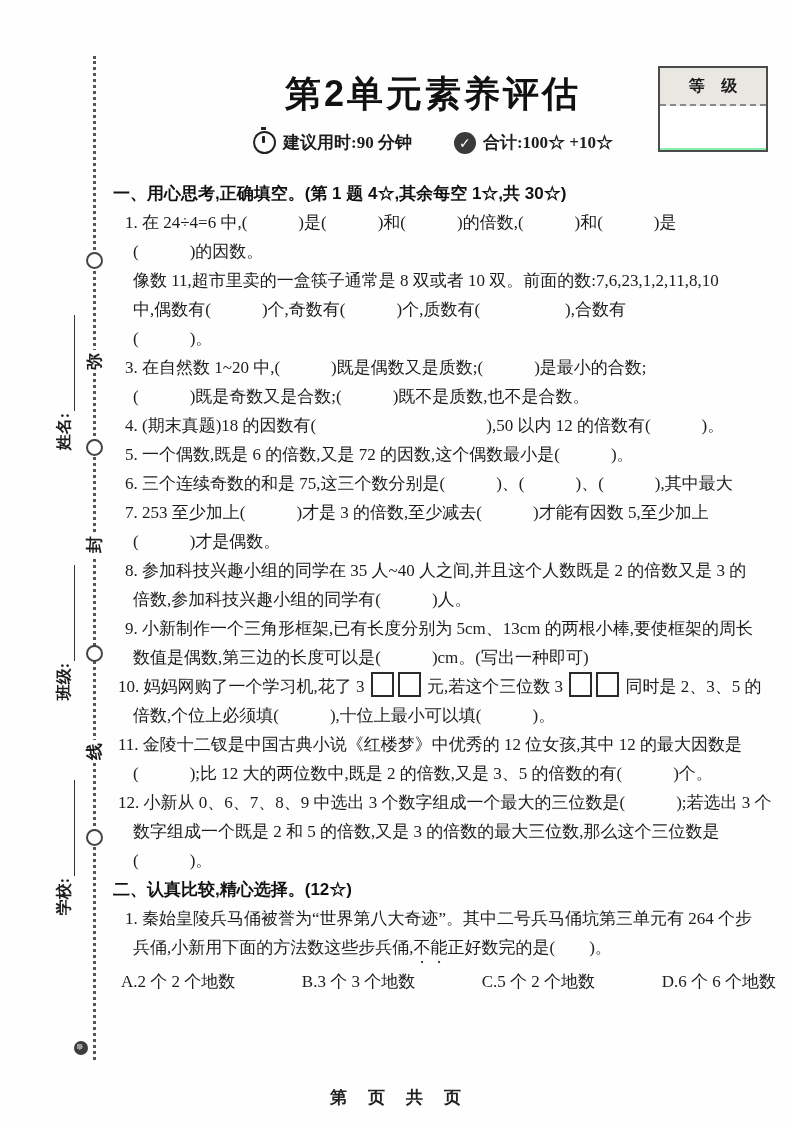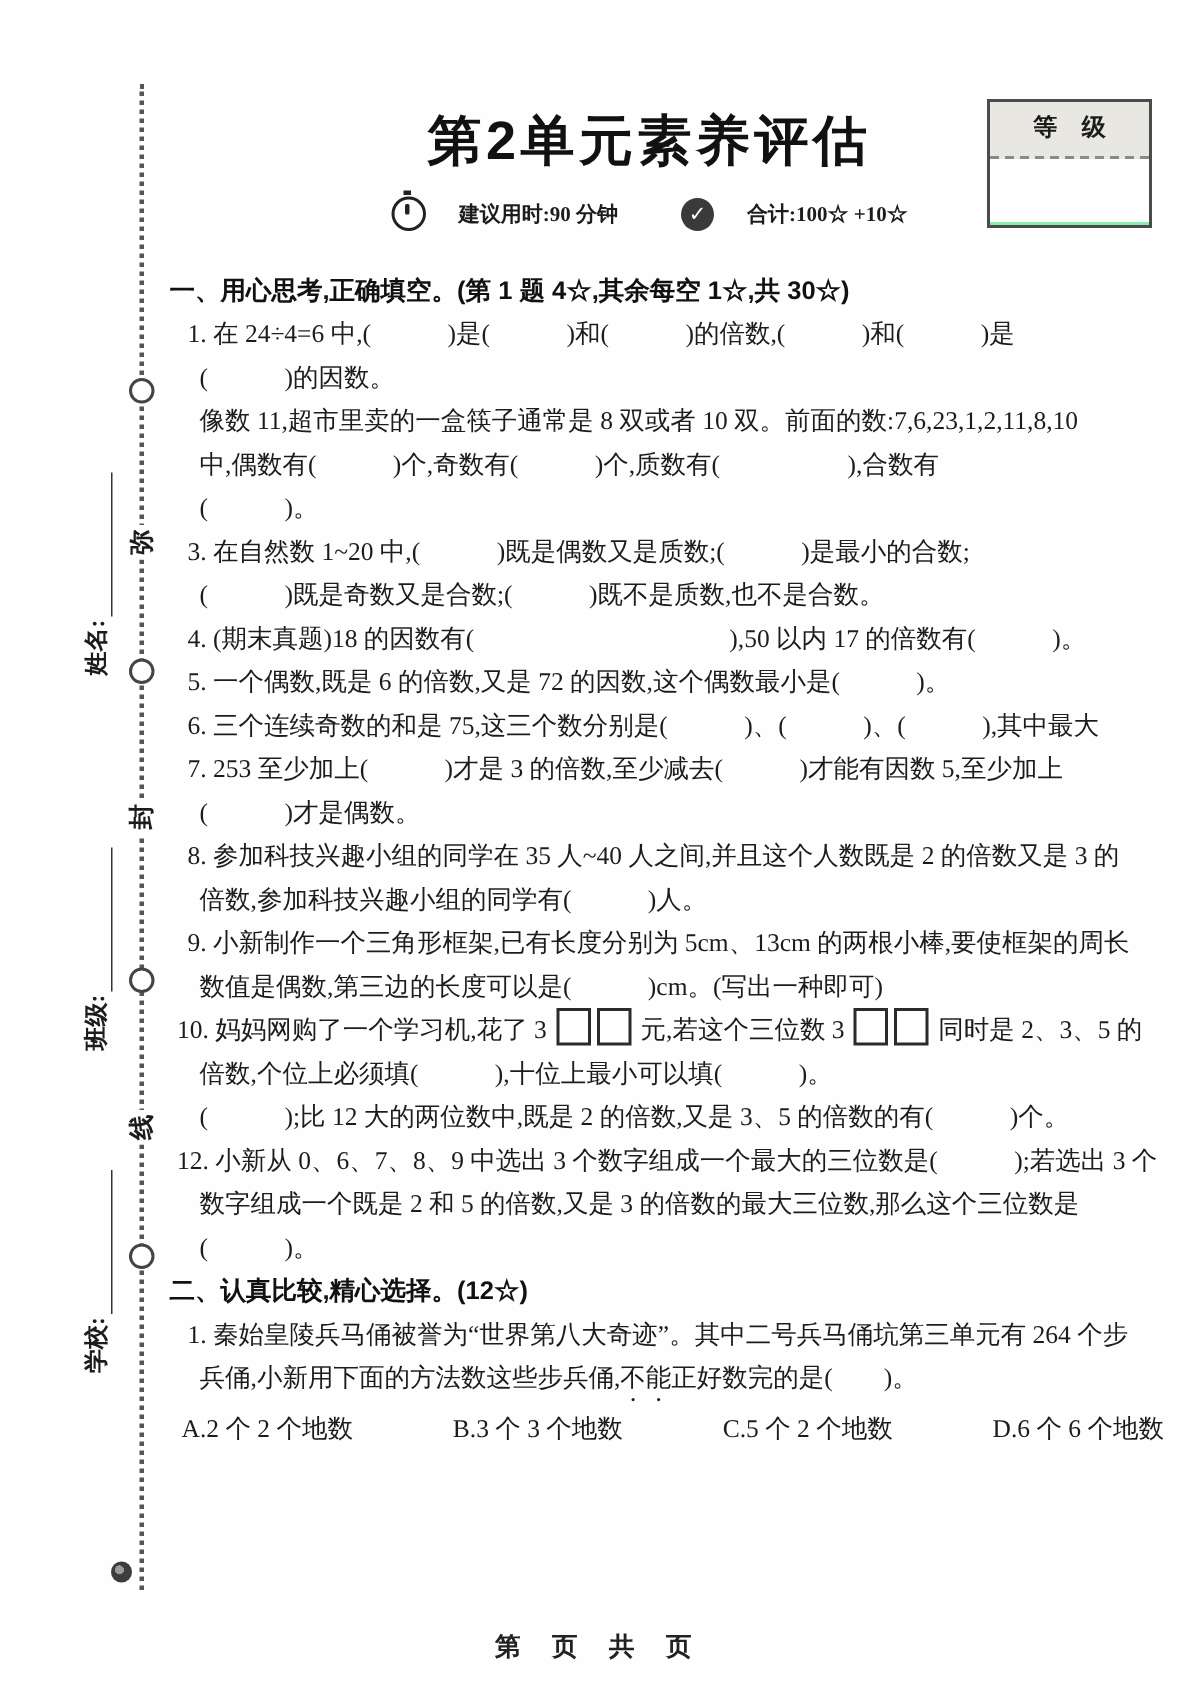--- a/index.html
+++ b/index.html
@@ -15,21 +15,21 @@
               justify-content:flex-end;gap:2px;transform:rotate(-90deg);font-size:16px;font-weight:bold;}
   .sl-line{display:inline-block;width:96px;height:14px;border-bottom:1.6px solid #333;}
   .stamp{position:absolute;left:74px;top:1041px;width:14px;height:14px;border-radius:50%;
          background:radial-gradient(circle at 40% 40%, #9a9a9a 0 25%, #3d3d3d 26% 100%);}
 
   
   .head{position:absolute;left:113px;top:70px;width:640px;text-align:center;}
   .title{margin:0;font-family:"Liberation Sans", sans-serif;font-size:36px;font-weight:bold;
          letter-spacing:3px;color:#111;}
   .meta{margin-top:12px;display:flex;justify-content:center;align-items:center;gap:42px;}
-  .meta-item{display:flex;align-items:center;gap:22px;font-size:14px;font-weight:bold;}
+  .meta-item{display:flex;align-items:center;gap:7px;font-size:17px;font-weight:bold;}
   .stopwatch{position:relative;width:19px;height:19px;border:2.5px solid #222;border-radius:50%;display:inline-block;}
   .stopwatch::before{content:"";position:absolute;left:6px;top:-6px;width:5px;height:3px;background:#222;}
   .stopwatch::after{content:"";position:absolute;left:7.5px;top:3px;width:2.5px;height:7px;background:#222;border-radius:1px;}
   .checkicon{width:22px;height:22px;border-radius:50%;background:#3a3a3a;display:inline-flex;
              align-items:center;justify-content:center;}
   .checkicon::before{content:"✓";color:#fff;font-size:14px;font-weight:bold;font-family:"DejaVu Sans", sans-serif;}
 
   
   .gradebox{position:absolute;left:658px;top:66px;width:106px;height:82px;border:2px solid #4b4b4b;background:#86efac;}
   .gb-head{height:36px;line-height:36px;text-align:center;background:#e9e7e2;border-bottom:2px dashed #8a8a8a;
@@ -106,38 +106,39 @@
     <div class="ln fst">1. 在 24÷4=6 中,(　　　)是(　　　)和(　　　)的倍数,(　　　)和(　　　)是</div>
     <div class="ln cst">(　　　)的因数。</div>
 
     <div class="ln cst">像数 11,超市里卖的一盒筷子通常是 8 双或者 10 双。前面的数:7,6,23,1,2,11,8,10</div>
     <div class="ln cst">中,偶数有(　　　)个,奇数有(　　　)个,质数有(　　　　　),合数有</div>
     <div class="ln cst">(　　　)。</div>
 
     <div class="ln fst">3. 在自然数 1~20 中,(　　　)既是偶数又是质数;(　　　)是最小的合数;</div>
     <div class="ln cst">(　　　)既是奇数又是合数;(　　　)既不是质数,也不是合数。</div>
 
-    <div class="ln fst">4. (期末真题)18 的因数有(　　　　　　　　　　),50 以内 17 的倍数有(　　　)。</div>
+    <div class="ln fst">4. (期末真题)18 的因数有(　　　　　　　　　　),50 以内 12 的倍数有(　　　)。</div>
 
     <div class="ln fst">5. 一个偶数,既是 6 的倍数,又是 72 的因数,这个偶数最小是(　　　)。</div>
 
     <div class="ln fst">6. 三个连续奇数的和是 75,这三个数分别是(　　　)、(　　　)、(　　　),其中最大</div>
 
     <div class="ln fst">7. 253 至少加上(　　　)才是 3 的倍数,至少减去(　　　)才能有因数 5,至少加上</div>
     <div class="ln cst">(　　　)才是偶数。</div>
 
     <div class="ln fst">8. 参加科技兴趣小组的同学在 35 人~40 人之间,并且这个人数既是 2 的倍数又是 3 的</div>
     <div class="ln cst">倍数,参加科技兴趣小组的同学有(　　　)人。</div>
 
     <div class="ln fst">9. 小新制作一个三角形框架,已有长度分别为 5cm、13cm 的两根小棒,要使框架的周长</div>
     <div class="ln cst">数值是偶数,第三边的长度可以是(　　　)cm。(写出一种即可)</div>
 
     <div class="ln fst2"><span>10. 妈妈网购了一个学习机,花了 3 </span><span class="fill-box"></span><span class="fill-box"></span><span> 元,若这个三位数 3 </span><span class="fill-box"></span><span class="fill-box"></span><span> 同时是 2、3、5 的</span></div>
     <div class="ln cst">倍数,个位上必须填(　　　),十位上最小可以填(　　　)。</div>
 
+    <div class="ln fst2">11. 金陵十二钗是中国古典小说《红楼梦》中优秀的 12 位女孩,其中 12 的最大因数是</div>
     <div class="ln cst">(　　　);比 12 大的两位数中,既是 2 的倍数,又是 3、5 的倍数的有(　　　)个。</div>
 
     <div class="ln fst2">12. 小新从 0、6、7、8、9 中选出 3 个数字组成一个最大的三位数是(　　　);若选出 3 个</div>
     <div class="ln cst">数字组成一个既是 2 和 5 的倍数,又是 3 的倍数的最大三位数,那么这个三位数是</div>
     <div class="ln cst">(　　　)。</div>
 
     <div class="ln sec-h">二、认真比较,精心选择。(12☆)</div>
 
     <div class="ln fst">1. 秦始皇陵兵马俑被誉为“世界第八大奇迹”。其中二号兵马俑坑第三单元有 264 个步</div>
     <div class="ln cst"><span>兵俑,小新用下面的方法数这些步兵俑,</span><span class="emph">不能</span><span>正好数完的是(　　)。</span></div>

